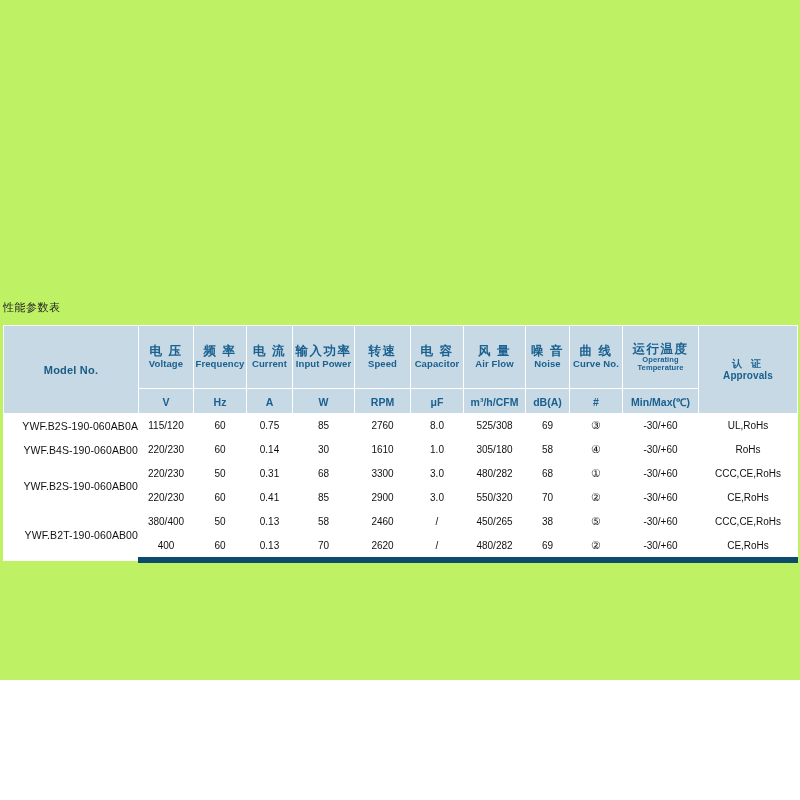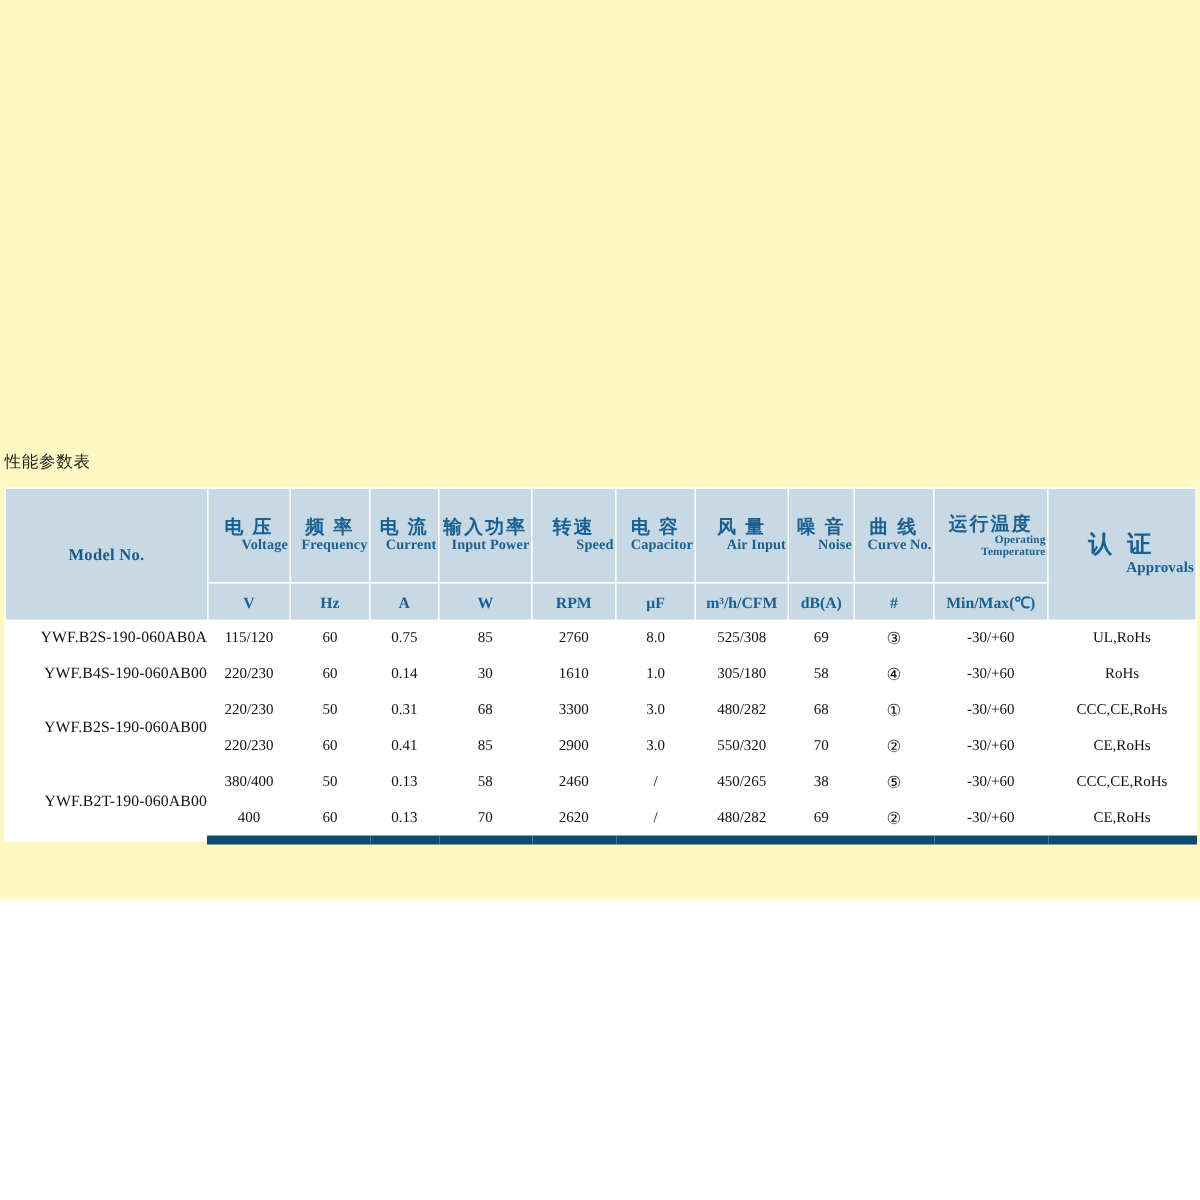--- a/index.html
+++ b/index.html
@@ -6,23 +6,22 @@
     margin: 0;
     padding: 0;
     width: 800px;
     height: 800px;
     background: #ffffff;
     font-family: "Liberation Sans", sans-serif;
   }
   #page {
     position: relative;
     width: 800px;
-    height: 600px;
-    background: #fef9c3;
-    font-family: Liberation Serif, serif;
+    height: 680px;
+    background: #bef264;
   }
   .caption {
     position: absolute;
     left: 3px;
     top: 300px;
     font-size: 11px;
     color: #222222;
     letter-spacing: 0.5px;
   }
   .table-wrap {
@@ -62,42 +61,41 @@
     font-weight: bold;
     letter-spacing: 1.5px;
     color: #1a6090;
   }
   .en {
     display: block;
     font-size: 9.5px;
     font-weight: bold;
     color: #1a6090;
     letter-spacing: 0.1px;
-    text-align: right;
   }
   .en.small {
     font-size: 7.5px;
     line-height: 1.05;
   }
   .unit {
     font-size: 10.5px;
     font-weight: bold;
     color: #1a6090;
   }
   th.model {
     background: #c6d9e4;
     color: #1a6090;
   }
   th.model .modeltxt {
     font-size: 11px;
     font-weight: bold;
     letter-spacing: 0.2px;
   }
   th.approvals .cn {
-    font-size: 16px;
+    font-size: 10px;
     letter-spacing: 3px;
   }
   th.approvals .en {
     font-size: 10px;
   }
   
   tbody td {
     background: #ffffff;
     height: 23px;
     font-size: 10px;
@@ -171,21 +169,21 @@
           <th>
             <span class="cn">转速</span>
             <span class="en">Speed</span>
           </th>
           <th>
             <span class="cn">电 容</span>
             <span class="en">Capacitor</span>
           </th>
           <th>
             <span class="cn">风 量</span>
-            <span class="en">Air Input</span>
+            <span class="en">Air Flow</span>
           </th>
           <th>
             <span class="cn">噪 音</span>
             <span class="en">Noise</span>
           </th>
           <th>
             <span class="cn">曲 线</span>
             <span class="en">Curve No.</span>
           </th>
           <th>

